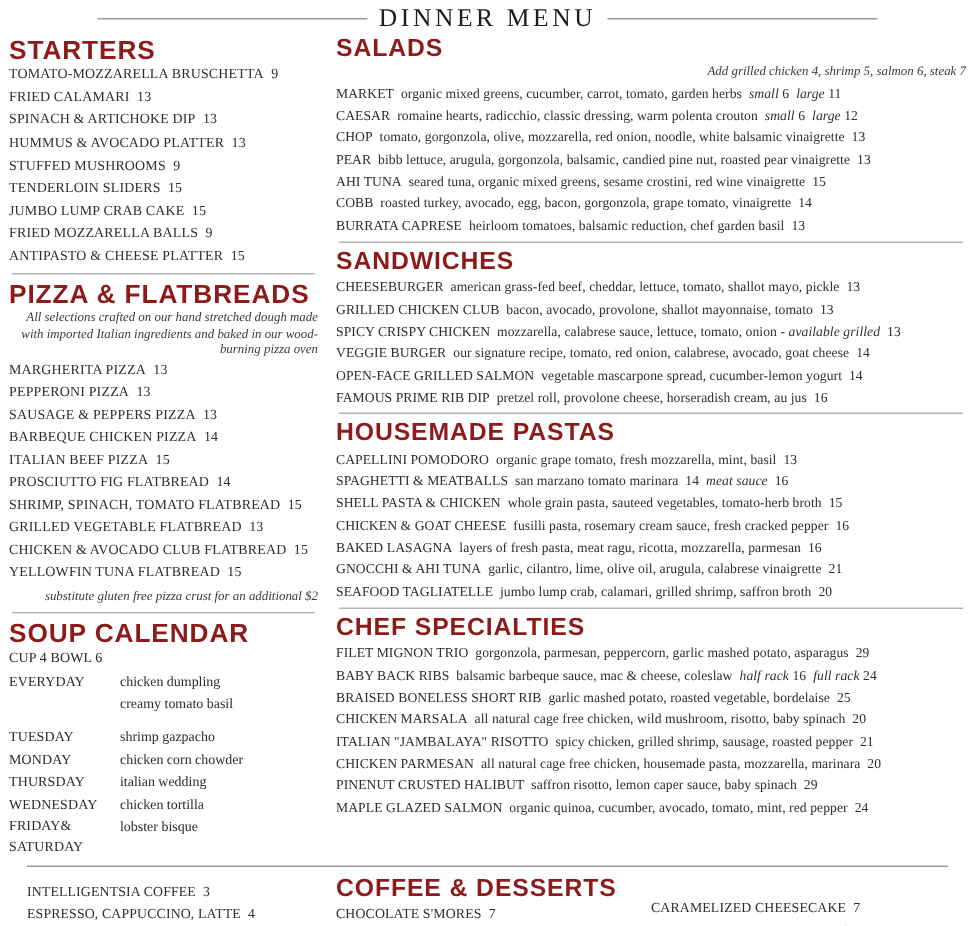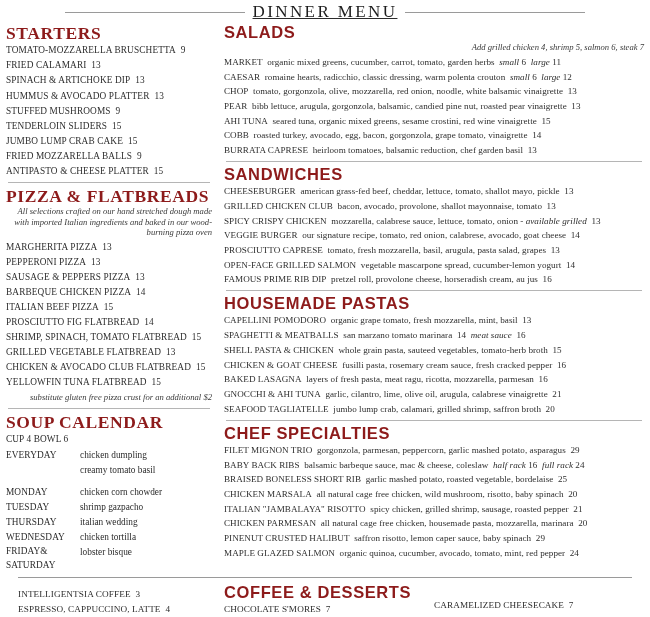--- a/index.html
+++ b/index.html
@@ -24,21 +24,20 @@
 
   
   .masthead {
     display: flex;
     align-items: center;
     justify-content: center;
     gap: 8px;
     padding: 4px 8px 2px 8px;
     height: 22px;
     box-sizing: border-box;
-    text-decoration: underline;
   }
   .masthead .rule {
     flex: 1 1 auto;
     height: 1px;
     background: #9a9a9a;
   }
   .masthead .rule.left { max-width: 180px; }
   .masthead .rule.right { max-width: 180px; }
   .masthead-title {
     font-family: "Liberation Serif", serif;
@@ -70,21 +69,21 @@
   }
 
   
   .sec-head {
     font-family: "Liberation Sans", sans-serif;
     font-weight: bold;
     color: #8d1b1b;
     letter-spacing: 0.6px;
     line-height: 1.05;
   }
-  .col-left .sec-head { font-size: 17.5px; margin: 2px 0 1px 0; font-family: Liberation Serif, serif; }
+  .col-left .sec-head { font-size: 17.5px; margin: 2px 0 1px 0; }
   .col-right .sec-head { font-size: 16.5px; margin: 2px 0 1px 0; }
 
   .sec-note {
     font-style: italic;
     font-size: 8.6px;
     line-height: 1.22;
     color: #3a3a3a;
     margin: 0 0 2px 0;
     text-align: right;
   }
@@ -249,29 +248,29 @@
         <div class="soup-cup">CUP 4    BOWL 6</div>
         <div class="soup-row">
           <div class="soup-day">EVERYDAY</div>
           <div class="soup-soups">
             <span class="soup-soup">chicken dumpling</span>
             <span class="soup-soup">creamy tomato basil</span>
           </div>
         </div>
         <div class="soup-gap"></div>
         <div class="soup-row">
+          <div class="soup-day">TUESDAY</div>
+          <div class="soup-soups">
+              <span class="soup-soup">shrimp gazpacho</span>
+            </div>
+        </div>
+        <div class="soup-row">
           <div class="soup-day">MONDAY</div>
           <div class="soup-soups">
               <span class="soup-soup">chicken corn chowder</span>
-            </div>
-        </div>
-        <div class="soup-row">
-          <div class="soup-day">TUESDAY</div>
-          <div class="soup-soups">
-              <span class="soup-soup">shrimp gazpacho</span>
             </div>
         </div>
         <div class="soup-row">
           <div class="soup-day">THURSDAY</div>
           <div class="soup-soups">
               <span class="soup-soup">italian wedding</span>
             </div>
         </div>
         <div class="soup-row">
           <div class="soup-day">WEDNESDAY</div>
@@ -309,21 +308,20 @@
         <div class="mini-divider"></div>
       </div>
 
       <div class="section">
         <div class="sec-head">SANDWICHES</div>
         <div>
           <div class="desc-line"><span class="nm">CHEESEBURGER</span>&nbsp; <span class="ds">american grass-fed beef, cheddar, lettuce, tomato, shallot mayo, pickle</span>&nbsp; <span class="pr">13</span></div>
           <div class="desc-line"><span class="nm">GRILLED CHICKEN CLUB</span>&nbsp; <span class="ds">bacon, avocado, provolone, shallot mayonnaise, tomato</span>&nbsp; <span class="pr">13</span></div>
           <div class="desc-line"><span class="nm">SPICY CRISPY CHICKEN</span>&nbsp; <span class="ds">mozzarella, calabrese sauce, lettuce, tomato, onion -</span>&nbsp;<span class="em">available grilled</span>&nbsp; <span class="pr">13</span></div>
           <div class="desc-line"><span class="nm">VEGGIE BURGER</span>&nbsp; <span class="ds">our signature recipe, tomato, red onion, calabrese, avocado, goat cheese</span>&nbsp; <span class="pr">14</span></div>
-          <div class="desc-line"><span class="nm">PROSCIUTTO CAPRESE</span>&nbsp; <span class="ds">tomato, fresh mozzarella, basil, arugula, pasta salad, grapes</span>&nbsp; <span class="pr">13</span></div>
           <div class="desc-line"><span class="nm">OPEN-FACE GRILLED SALMON</span>&nbsp; <span class="ds">vegetable mascarpone spread, cucumber-lemon yogurt</span>&nbsp; <span class="pr">14</span></div>
           <div class="desc-line"><span class="nm">FAMOUS PRIME RIB DIP</span>&nbsp; <span class="ds">pretzel roll, provolone cheese, horseradish cream, au jus</span>&nbsp; <span class="pr">16</span></div>
         </div>
       </div>
 
       <div class="mini-divider-wrap">
         <div class="mini-divider"></div>
       </div>
 
       <div class="section">

